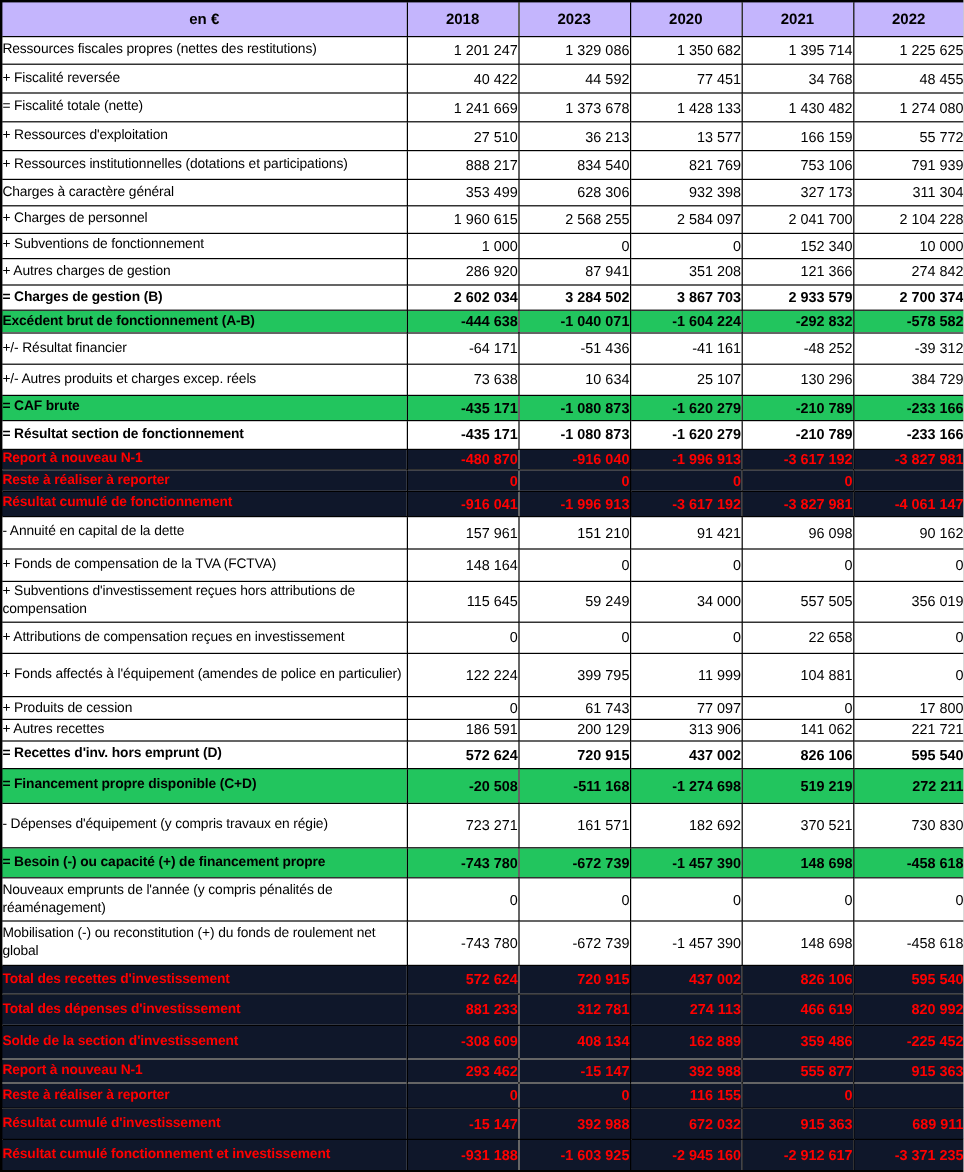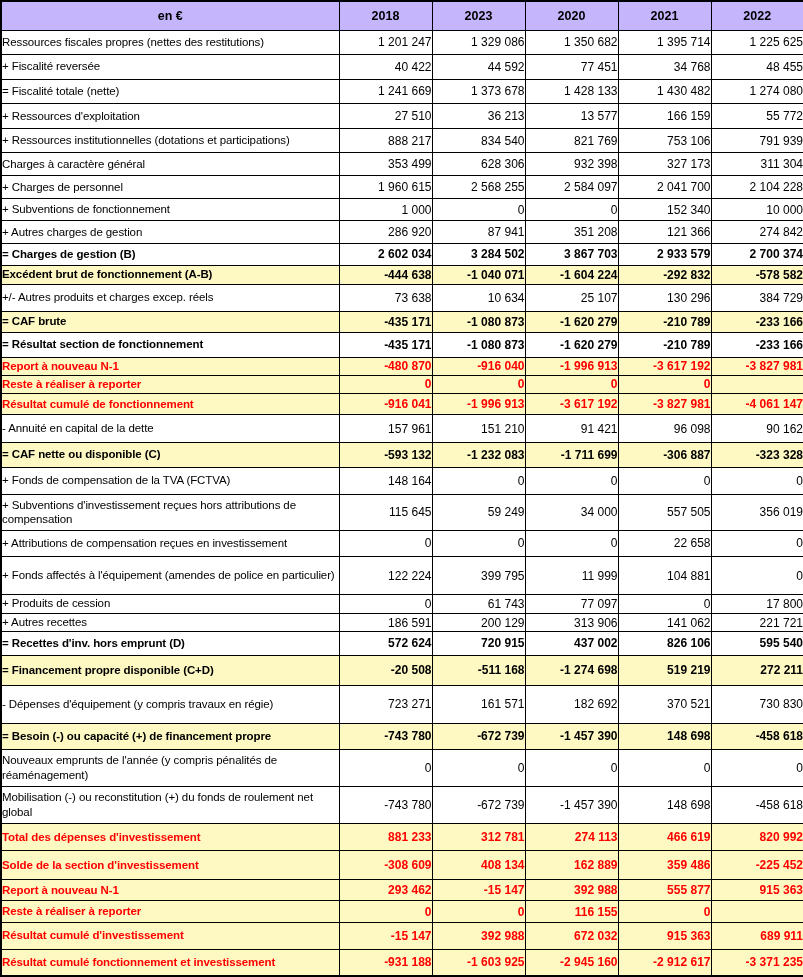--- a/index.html
+++ b/index.html
@@ -49,22 +49,22 @@
     white-space: normal;
   }
   td.num {
     font-size: 12px;
     text-align: right;
     padding: 0 4px 0 1px;
     white-space: nowrap;
   }
   tr.r-normal td { font-weight: normal; background: #ffffff; }
   tr.r-bold td   { font-weight: bold;   background: #ffffff; }
-  tr.r-gray td   { font-weight: bold;   background: #fef9c3; }
-  tr.r-red  td   { font-weight: bold;   background: #fef9c3; color: #ff0000; }
+  tr.r-gray td   { font-weight: bold;   background: #22c55e; }
+  tr.r-red  td   { font-weight: bold;   background: #0f172a; color: #ff0000; }
 </style>
 </head>
 <body>
 
 <div class="page">
   <table class="fin">
     <colgroup>
       <col class="c-label">
       <col class="c-year">
       <col class="c-year">
@@ -165,20 +165,28 @@
         </tr>
         <tr class="r-gray" style="height: 18px;">
           <td class="label">Excédent brut de fonctionnement (A-B)</td>
           <td class="num">-444 638</td>
           <td class="num">-1 040 071</td>
           <td class="num">-1 604 224</td>
           <td class="num">-292 832</td>
           <td class="num">-578 582</td>
         </tr>
         <tr class="r-normal" style="height: 25px;">
+          <td class="label">+/- Résultat financier</td>
+          <td class="num">-64 171</td>
+          <td class="num">-51 436</td>
+          <td class="num">-41 161</td>
+          <td class="num">-48 252</td>
+          <td class="num">-39 312</td>
+        </tr>
+        <tr class="r-normal" style="height: 25px;">
           <td class="label">+/- Autres produits et charges excep. réels</td>
           <td class="num">73 638</td>
           <td class="num">10 634</td>
           <td class="num">25 107</td>
           <td class="num">130 296</td>
           <td class="num">384 729</td>
         </tr>
         <tr class="r-gray" style="height: 20px;">
           <td class="label">= CAF brute</td>
           <td class="num">-435 171</td>
@@ -220,28 +228,20 @@
           <td class="num">-4 061 147</td>
         </tr>
         <tr class="r-normal" style="height: 26px;">
           <td class="label">- Annuité en capital de la dette</td>
           <td class="num">157 961</td>
           <td class="num">151 210</td>
           <td class="num">91 421</td>
           <td class="num">96 098</td>
           <td class="num">90 162</td>
         </tr>
-        <tr class="r-gray" style="height: 23px;">
-          <td class="label">= CAF nette ou disponible (C)</td>
-          <td class="num">-593 132</td>
-          <td class="num">-1 232 083</td>
-          <td class="num">-1 711 699</td>
-          <td class="num">-306 887</td>
-          <td class="num">-323 328</td>
-        </tr>
         <tr class="r-normal" style="height: 26px;">
           <td class="label">+ Fonds de compensation de la TVA (FCTVA)</td>
           <td class="num">148 164</td>
           <td class="num">0</td>
           <td class="num">0</td>
           <td class="num">0</td>
           <td class="num">0</td>
         </tr>
         <tr class="r-normal" style="height: 33px;">
           <td class="label wrap">+ Subventions d'investissement reçues hors attributions de compensation</td>
@@ -324,20 +324,28 @@
           <td class="num">0</td>
         </tr>
         <tr class="r-normal" style="height: 35px; margin-top: 21px;">
           <td class="label wrap">Mobilisation (-) ou reconstitution (+) du fonds de roulement net global</td>
           <td class="num">-743 780</td>
           <td class="num">-672 739</td>
           <td class="num">-1 457 390</td>
           <td class="num">148 698</td>
           <td class="num">-458 618</td>
         </tr>
+        <tr class="r-red" style="height: 23px;">
+          <td class="label">Total des recettes d'investissement</td>
+          <td class="num">572 624</td>
+          <td class="num">720 915</td>
+          <td class="num">437 002</td>
+          <td class="num">826 106</td>
+          <td class="num">595 540</td>
+        </tr>
         <tr class="r-red" style="height: 25px; margin-left: 15px;">
           <td class="label">Total des dépenses d'investissement</td>
           <td class="num">881 233</td>
           <td class="num">312 781</td>
           <td class="num">274 113</td>
           <td class="num">466 619</td>
           <td class="num">820 992</td>
         </tr>
         <tr class="r-red" style="height: 27px;">
           <td class="label">Solde de la section d'investissement</td>

